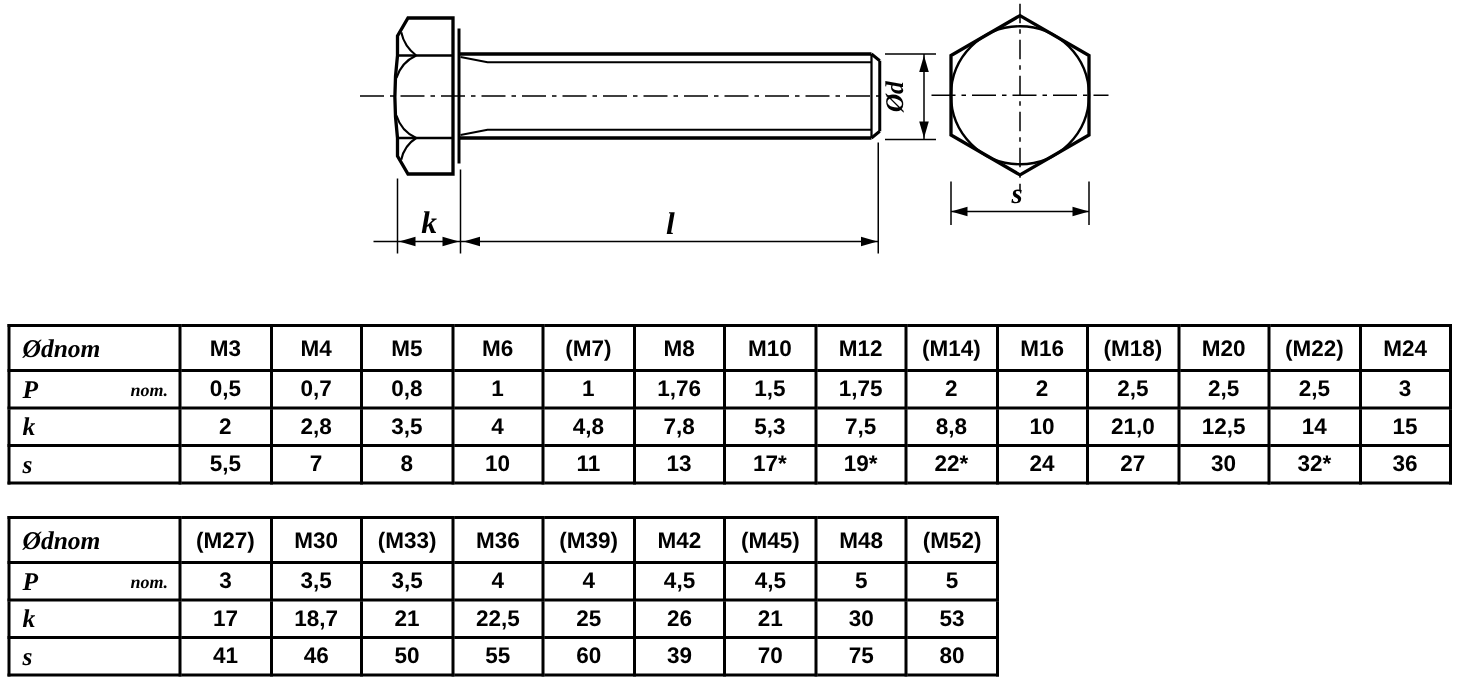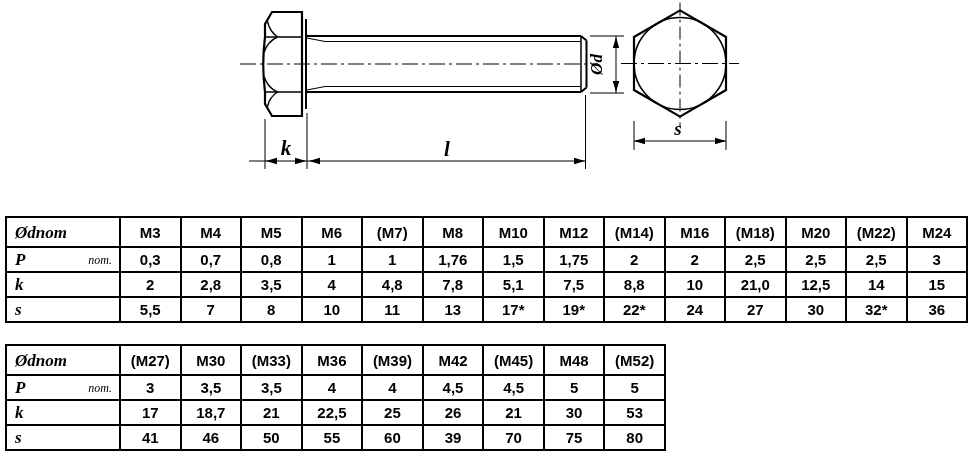--- a/index.html
+++ b/index.html
@@ -11,21 +11,21 @@
   table.dim-table td{border:2px solid #000;padding:0;vertical-align:middle;text-align:center;
         font-family:"Liberation Sans",sans-serif;font-weight:bold;font-size:15px;color:#000;}
   #table1{left:5px;top:216px;width:963px;}
   #table2{left:5px;top:344px;width:661px;}
   table.dim-table tr{height:25px;}
   table.dim-table tr:first-child{height:30px;}
   td.label-cell{width:112px;text-align:left;border-radius:15px;}
   .label-wrap{display:flex;justify-content:space-between;align-items:center;padding:0 7px 0 8px;}
   .row-label,.corner-label{font-family:"Liberation Serif",serif;font-style:italic;font-weight:bold;
         font-size:17px;line-height:1;}
-  .row-sublabel{font-family:"Liberation Serif",serif;font-style:italic;font-weight:normal;
+  .row-sublabel{font-family:"Liberation Serif",serif;font-style:italic;font-weight:bold;
         font-size:12px;line-height:1;}
 </style>
 </head>
 <body>
 
 <div id="page">
 
   <svg width="972" height="210" viewBox="0 0 972 210">
 
     <line x1="240" y1="64" x2="598" y2="64" stroke="#000" stroke-width="1" stroke-dasharray="16 4 3 4"></line>
@@ -122,21 +122,21 @@
           <td class="head-cell">(M22)</td>
           <td class="head-cell">M24</td>
         </tr>
         <tr>
           <td class="label-cell">
             <div class="label-wrap">
               <span class="row-label">P</span>
               <span class="row-sublabel">nom.</span>
             </div>
           </td>
-          <td class="data-cell">0,3</td>
+          <td class="data-cell">0,5</td>
           <td class="data-cell">0,7</td>
           <td class="data-cell">0,8</td>
           <td class="data-cell">1</td>
           <td class="data-cell">1</td>
           <td class="data-cell">1,76</td>
           <td class="data-cell">1,5</td>
           <td class="data-cell">1,75</td>
           <td class="data-cell">2</td>
           <td class="data-cell">2</td>
           <td class="data-cell">2,5</td>
@@ -149,21 +149,21 @@
             <div class="label-wrap">
               <span class="row-label">k</span>
             </div>
           </td>
           <td class="data-cell">2</td>
           <td class="data-cell">2,8</td>
           <td class="data-cell">3,5</td>
           <td class="data-cell">4</td>
           <td class="data-cell">4,8</td>
           <td class="data-cell">7,8</td>
-          <td class="data-cell">5,1</td>
+          <td class="data-cell">5,3</td>
           <td class="data-cell">7,5</td>
           <td class="data-cell">8,8</td>
           <td class="data-cell">10</td>
           <td class="data-cell">21,0</td>
           <td class="data-cell">12,5</td>
           <td class="data-cell">14</td>
           <td class="data-cell">15</td>
         </tr>
         <tr>
           <td class="label-cell">

